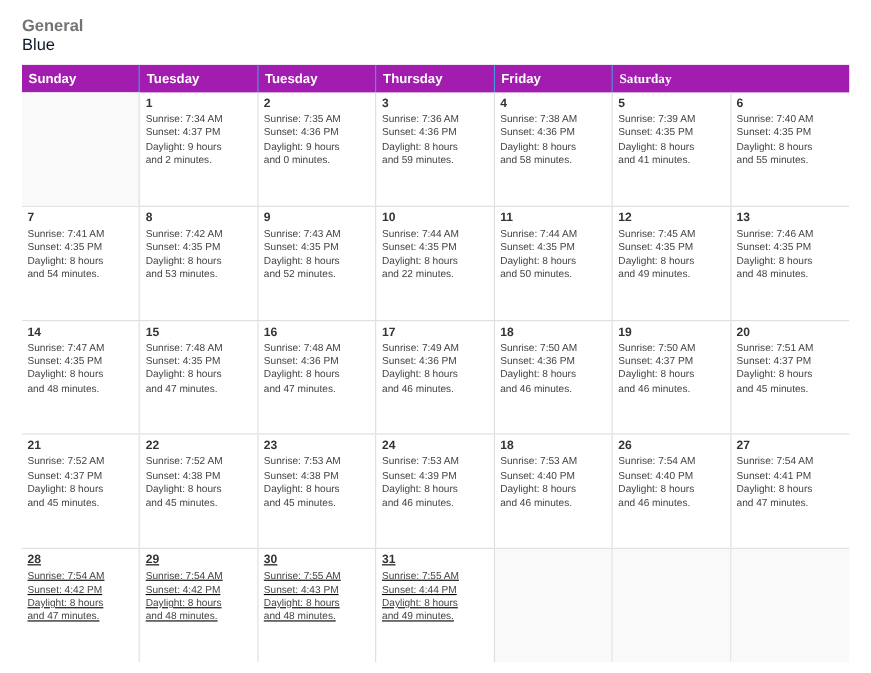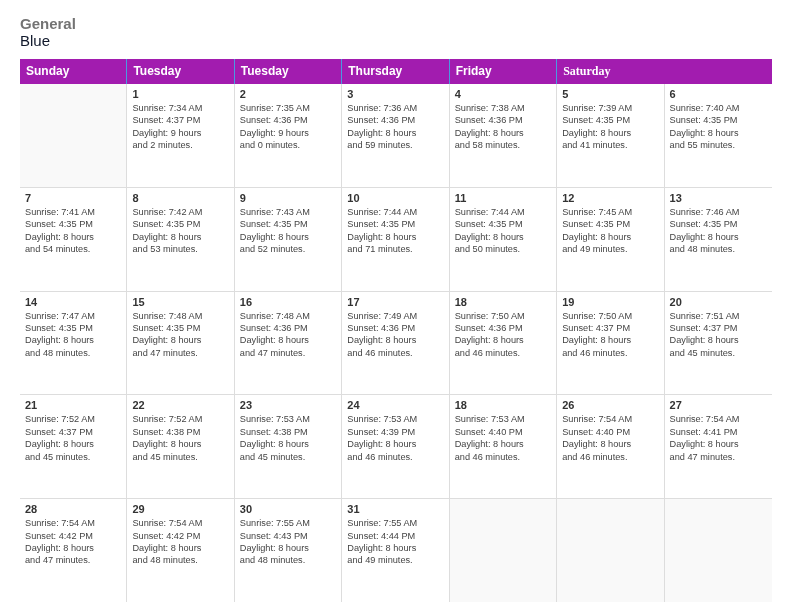--- a/index.html
+++ b/index.html
@@ -64,21 +64,21 @@
       flex: 1;
       display: flex;
       flex-direction: column;
     }
     .cal-row {
       flex: 1;
       display: grid;
       grid-template-columns: repeat(7, 1fr);
       border-bottom: 1px solid #ddd;
     }
-    .cal-row:last-child { border-bottom: none; }
+    .cal-row:last-child { border-bottom: none; text-decoration: underline; }
     .cal-cell {
       border-right: 1px solid #ddd;
       padding: 4px 5px;
       font-size: 9.5px;
       color: #333;
       vertical-align: top;
       min-height: 0;
     }
     .cal-cell:last-child { border-right: none; }
     .cal-cell.empty { background: #f9f9f9; }
@@ -189,21 +189,21 @@
             <span class="cell-line">Sunrise: 7:43 AM</span>
             <span class="cell-line">Sunset: 4:35 PM</span>
             <span class="cell-line">Daylight: 8 hours</span>
             <span class="cell-line">and 52 minutes.</span>
           </div>
           <div class="cal-cell">
             <span class="day-num">10</span>
             <span class="cell-line">Sunrise: 7:44 AM</span>
             <span class="cell-line">Sunset: 4:35 PM</span>
             <span class="cell-line">Daylight: 8 hours</span>
-            <span class="cell-line">and 71 minutes.</span>
+            <span class="cell-line">and 22 minutes.</span>
           </div>
           <div class="cal-cell">
             <span class="day-num">11</span>
             <span class="cell-line">Sunrise: 7:44 AM</span>
             <span class="cell-line">Sunset: 4:35 PM</span>
             <span class="cell-line">Daylight: 8 hours</span>
             <span class="cell-line">and 50 minutes.</span>
           </div>
           <div class="cal-cell">
             <span class="day-num">12</span>

